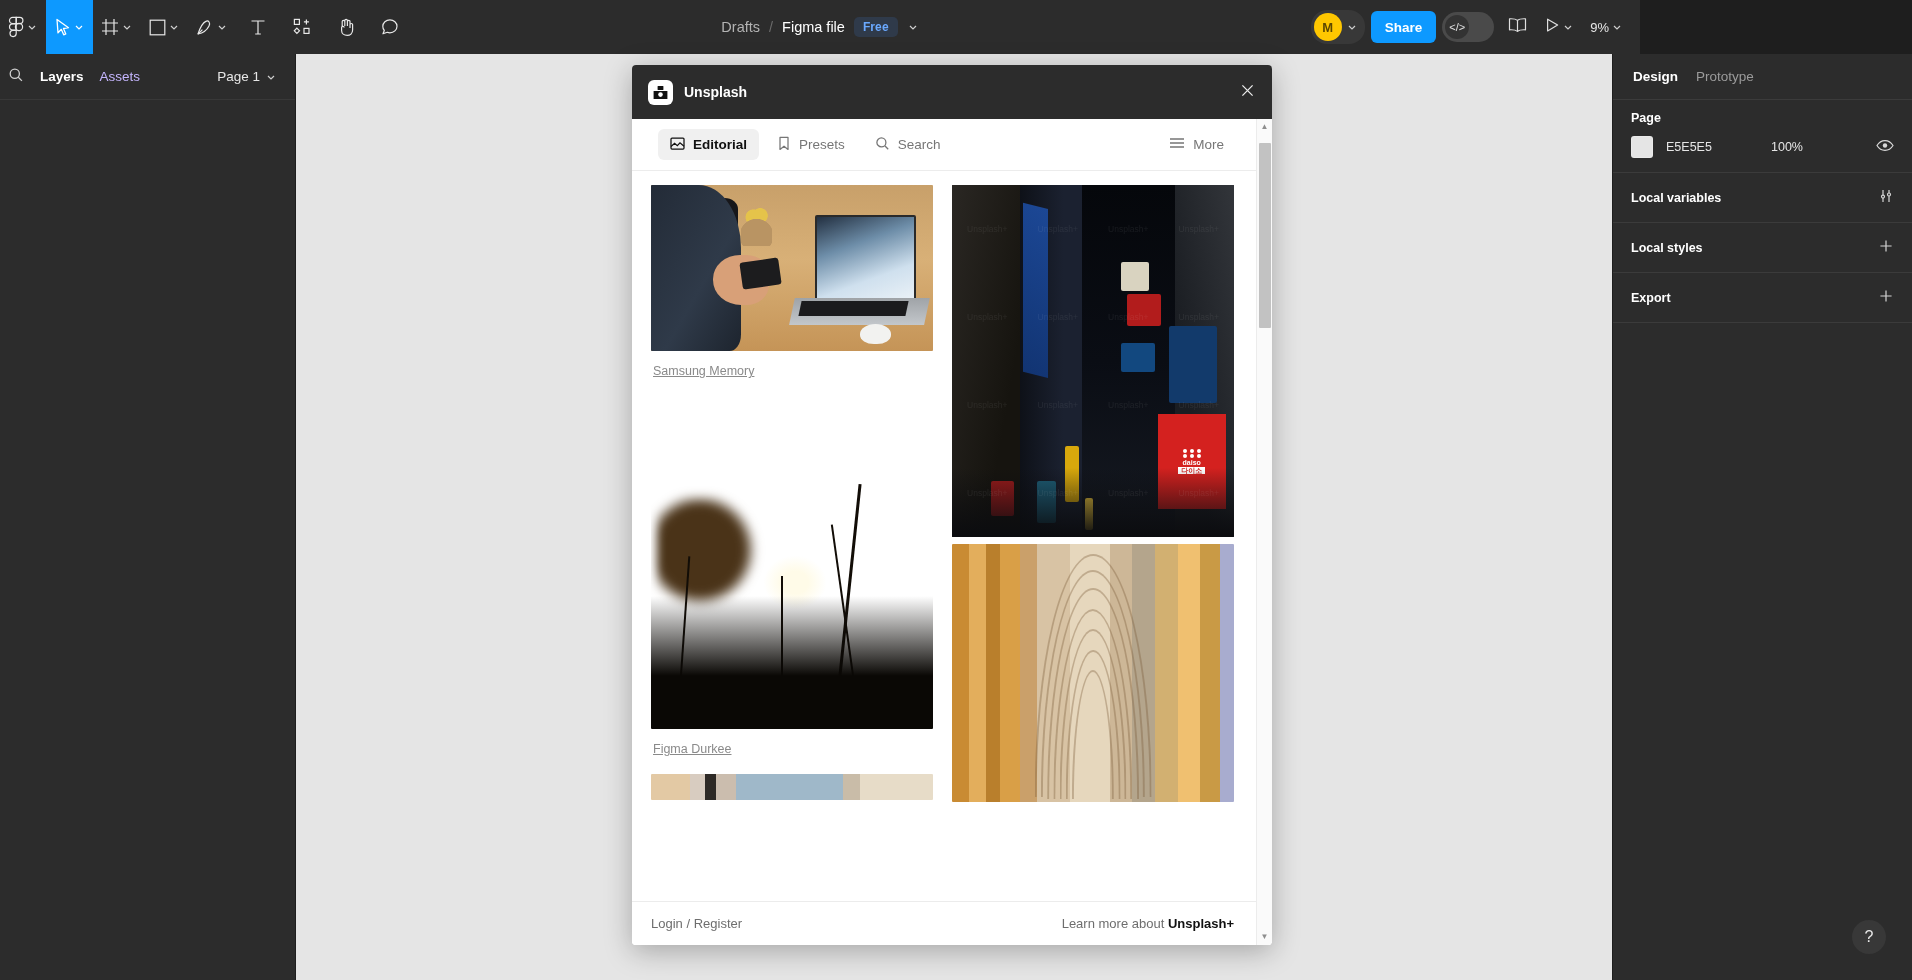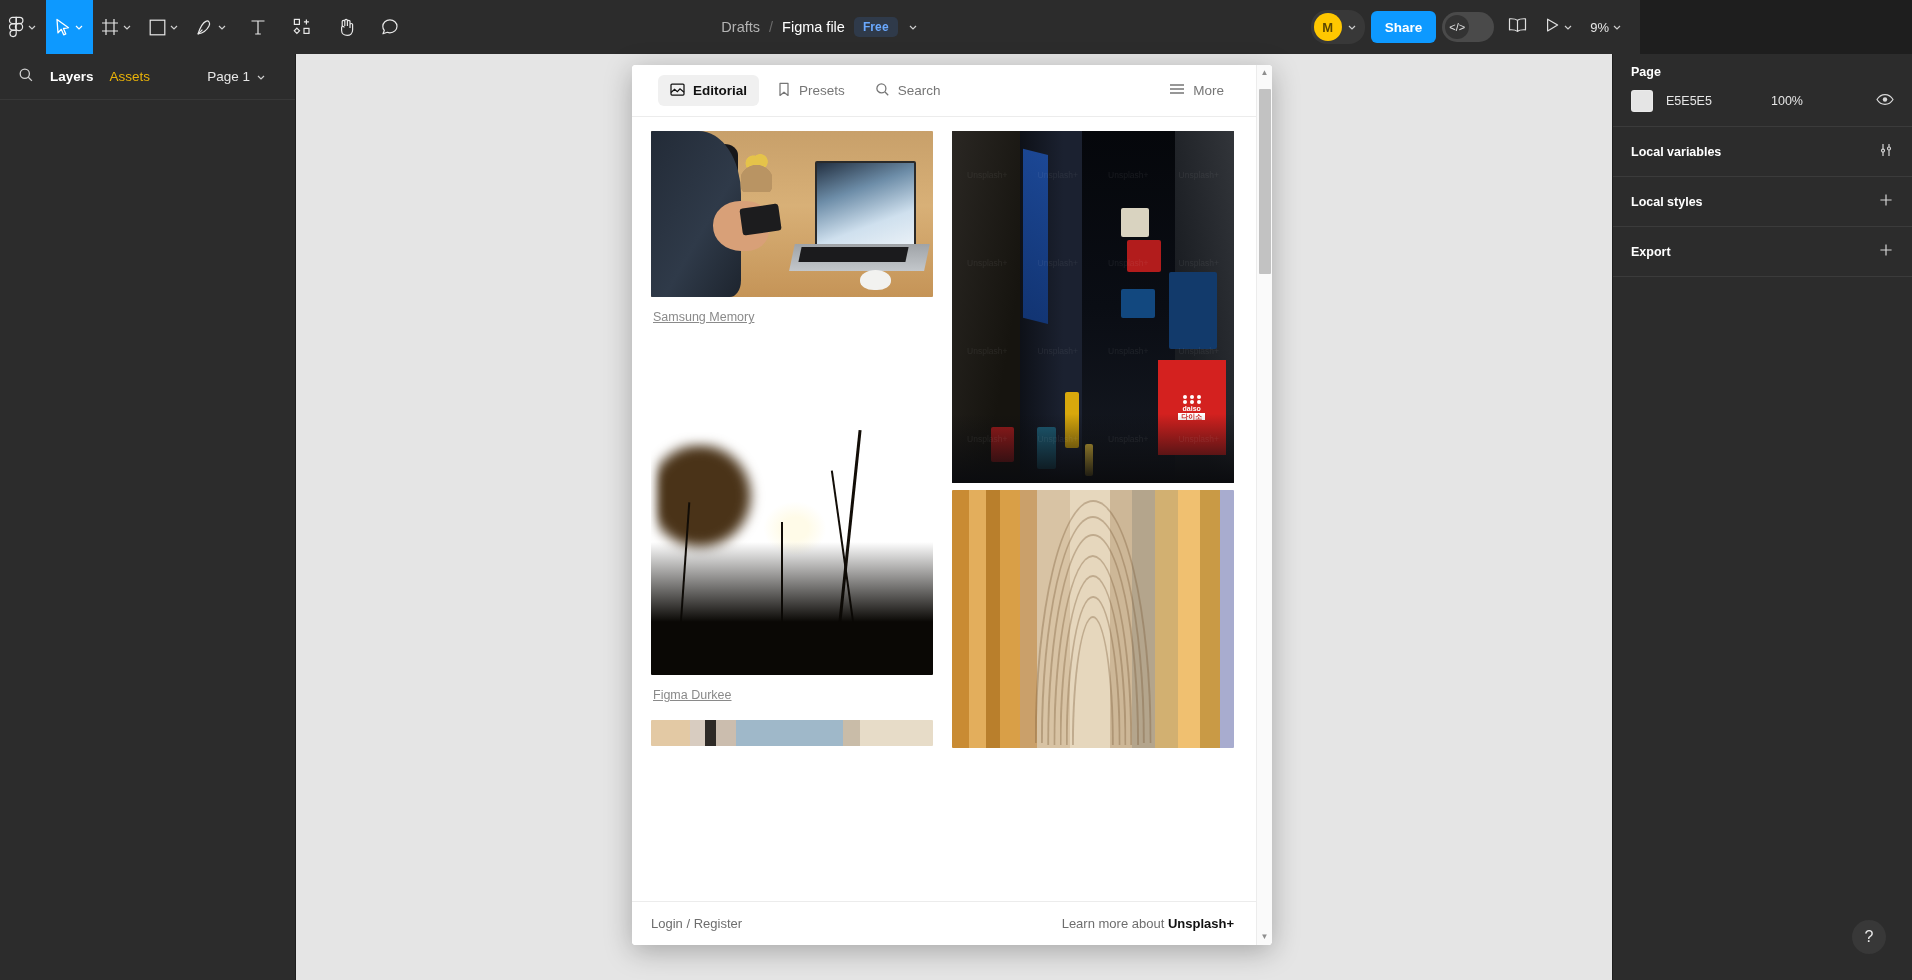--- a/index.html
+++ b/index.html
@@ -72,23 +72,23 @@
   }
   .zoom-label{ font-size:13px; color:#e6e6e6; }
 
   
   #leftpanel{
     position:absolute; top:54px; left:0; width:296px; height:926px;
     background:#2c2c2c; border-right:1px solid #1e1e1e;
   }
   .lp-head{
     height:46px; display:flex; align-items:center; gap:16px;
-    padding:0 18px; border-bottom:1px solid #383838;
-  }
-  .lp-tab{ font-size:13.5px; color:#eab308; }
+    padding:0 8px; border-bottom:1px solid #383838;
+  }
+  .lp-tab{ font-size:13.5px; color:#c4b5fd; }
   .lp-tab.sel{ color:#fff; font-weight:bold; }
   .lp-page{
     margin-left:auto; display:flex; align-items:center; gap:5px;
     font-size:13.5px; color:#e6e6e6; padding-right:10px;
   }
 
   
   #canvas{
     position:absolute; top:54px; left:296px;
     width:1316px; height:926px; background:#e5e5e5;
@@ -467,20 +467,24 @@
           <path d="M3 5l3 3 3-3"></path>
         </svg>
     </span>
   </div>
   <div style="height:860px"></div>
 </div>
 
 <div id="canvas"></div>
 
 <div id="rightpanel">
+  <div class="rp-head">
+    <span class="rp-tab sel">Design</span>
+    <span class="rp-tab">Prototype</span>
+  </div>
 
   <div class="rp-section">
     <div class="rp-section-title">Page</div>
     <div class="rp-color-row">
       <div class="swatch"></div>
       <span class="hexval">E5E5E5</span>
       <span class="pctval">100%</span>
       <span class="eye">
         <svg width="18" height="13" viewBox="0 0 18 13" fill="none" stroke="#d8d8d8" stroke-width="1.2">
             <path d="M1 6.5S4 1.6 9 1.6s8 4.9 8 4.9-3 4.9-8 4.9-8-4.9-8-4.9z"></path>
@@ -517,20 +521,35 @@
           <path d="M8 2.4v11.2M2.4 8h11.2"></path>
         </svg>
     </span>
   </div>
 
   <div class="help-fab">?</div>
 </div>
 
 <div id="modal">
 
+  <div class="m-head">
+    <span class="uns-logo">
+      <svg width="15" height="15" viewBox="0 0 15 15" fill="#111">
+          <rect x="4.6" y="1" width="5.8" height="3.9" rx=".5"></rect>
+          <path d="M.6 6h13.8v8H.6z" fill="#111"></path>
+          <circle cx="7.5" cy="9.6" r="2.3" fill="#fff"></circle>
+        </svg>
+    </span>
+    <span class="m-title">Unsplash</span>
+    <span class="m-close">
+      <svg width="17" height="17" viewBox="0 0 17 17" fill="none" stroke="#e8e8e8" stroke-width="1.3">
+          <path d="M3.4 3.4l10.2 10.2M13.6 3.4L3.4 13.6"></path>
+        </svg>
+    </span>
+  </div>
 
   <div class="m-body">
     <div class="m-main">
 
       <div class="m-tabs">
         <div class="m-tab sel">
           <span>
             <svg width="15" height="15" viewBox="0 0 15 15" fill="none" stroke="#111" stroke-width="1.25">
                 <rect x="1" y="2" width="13" height="11" rx="1"></rect>
                 <path d="M1 10.5l3.6-3.2 2.7 2.4 2.7-2.9L14 10.2" fill="none"></path>

